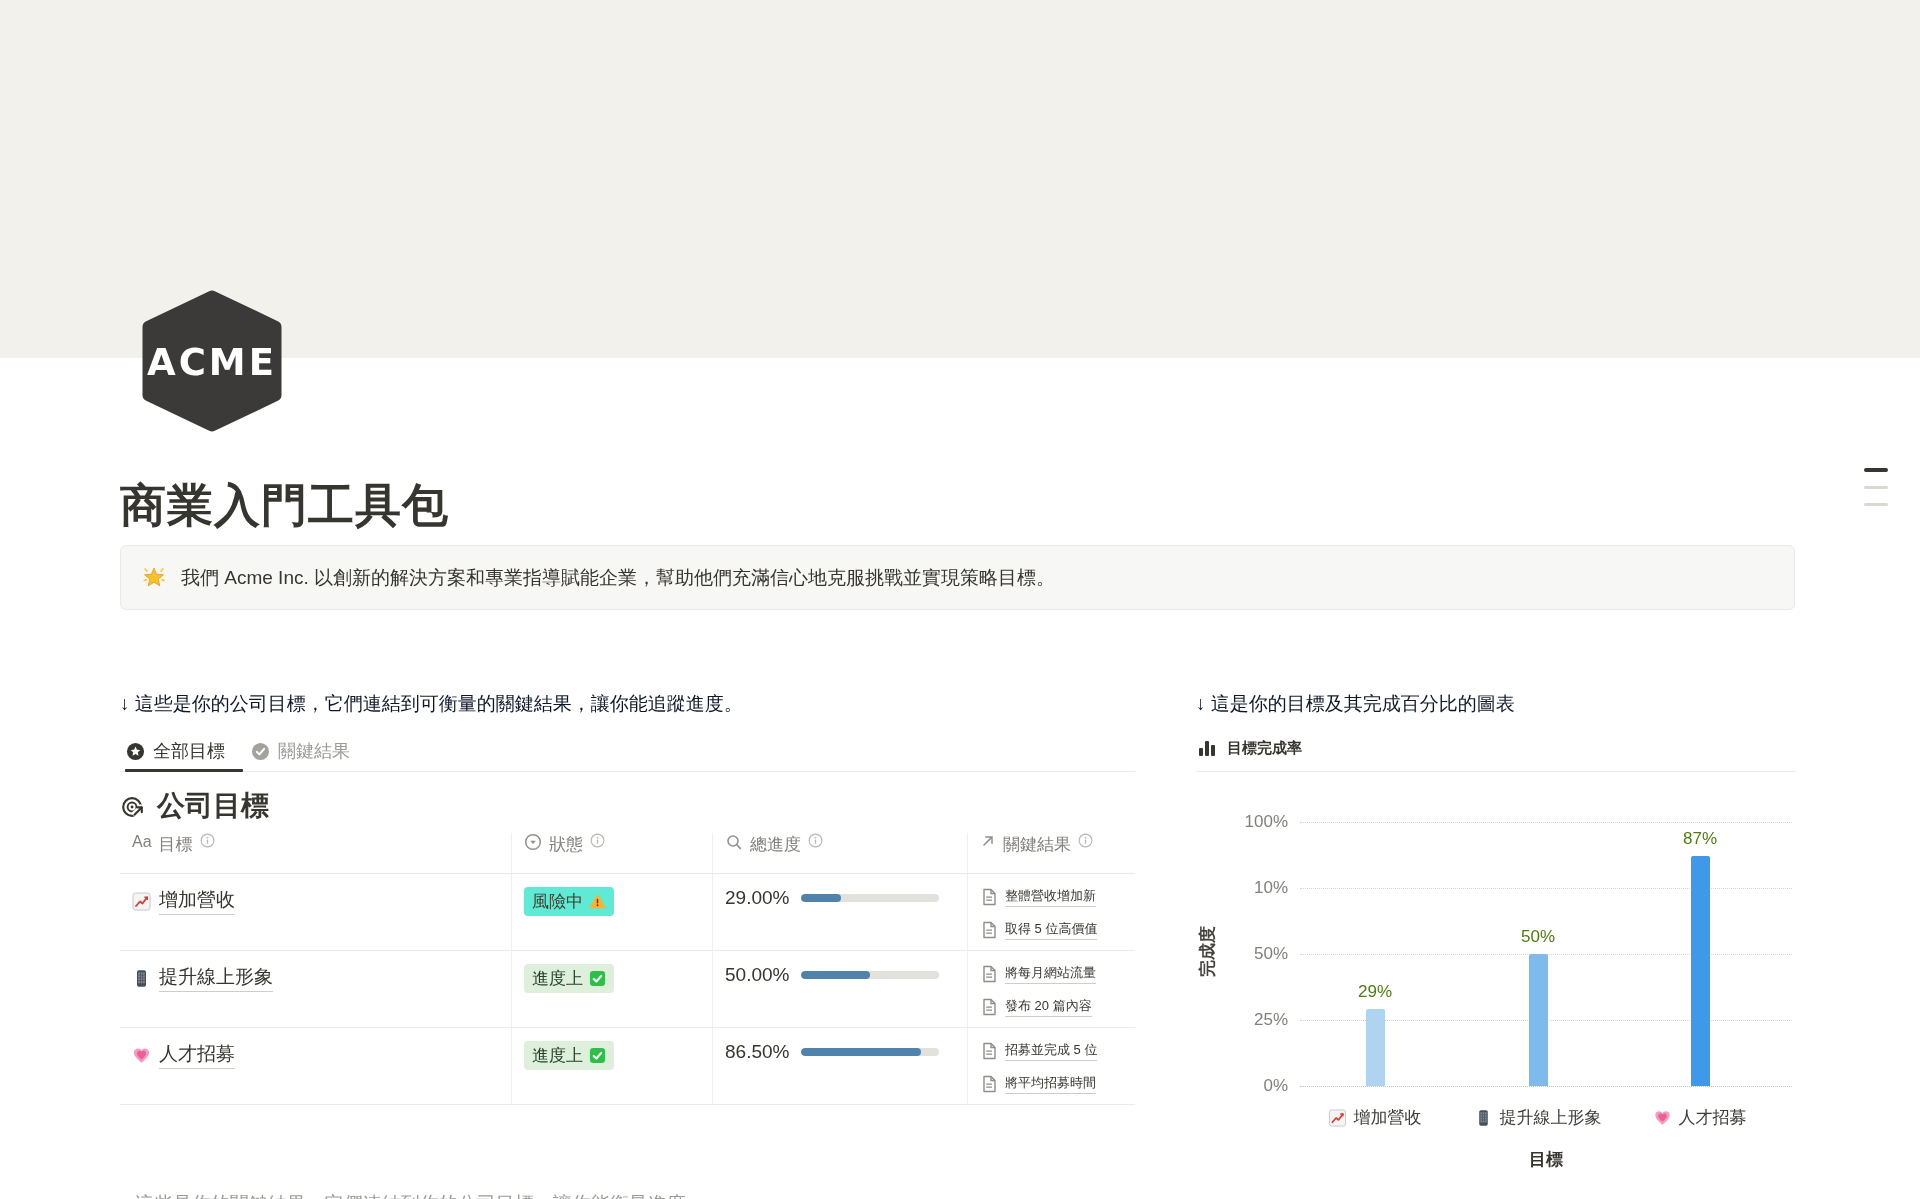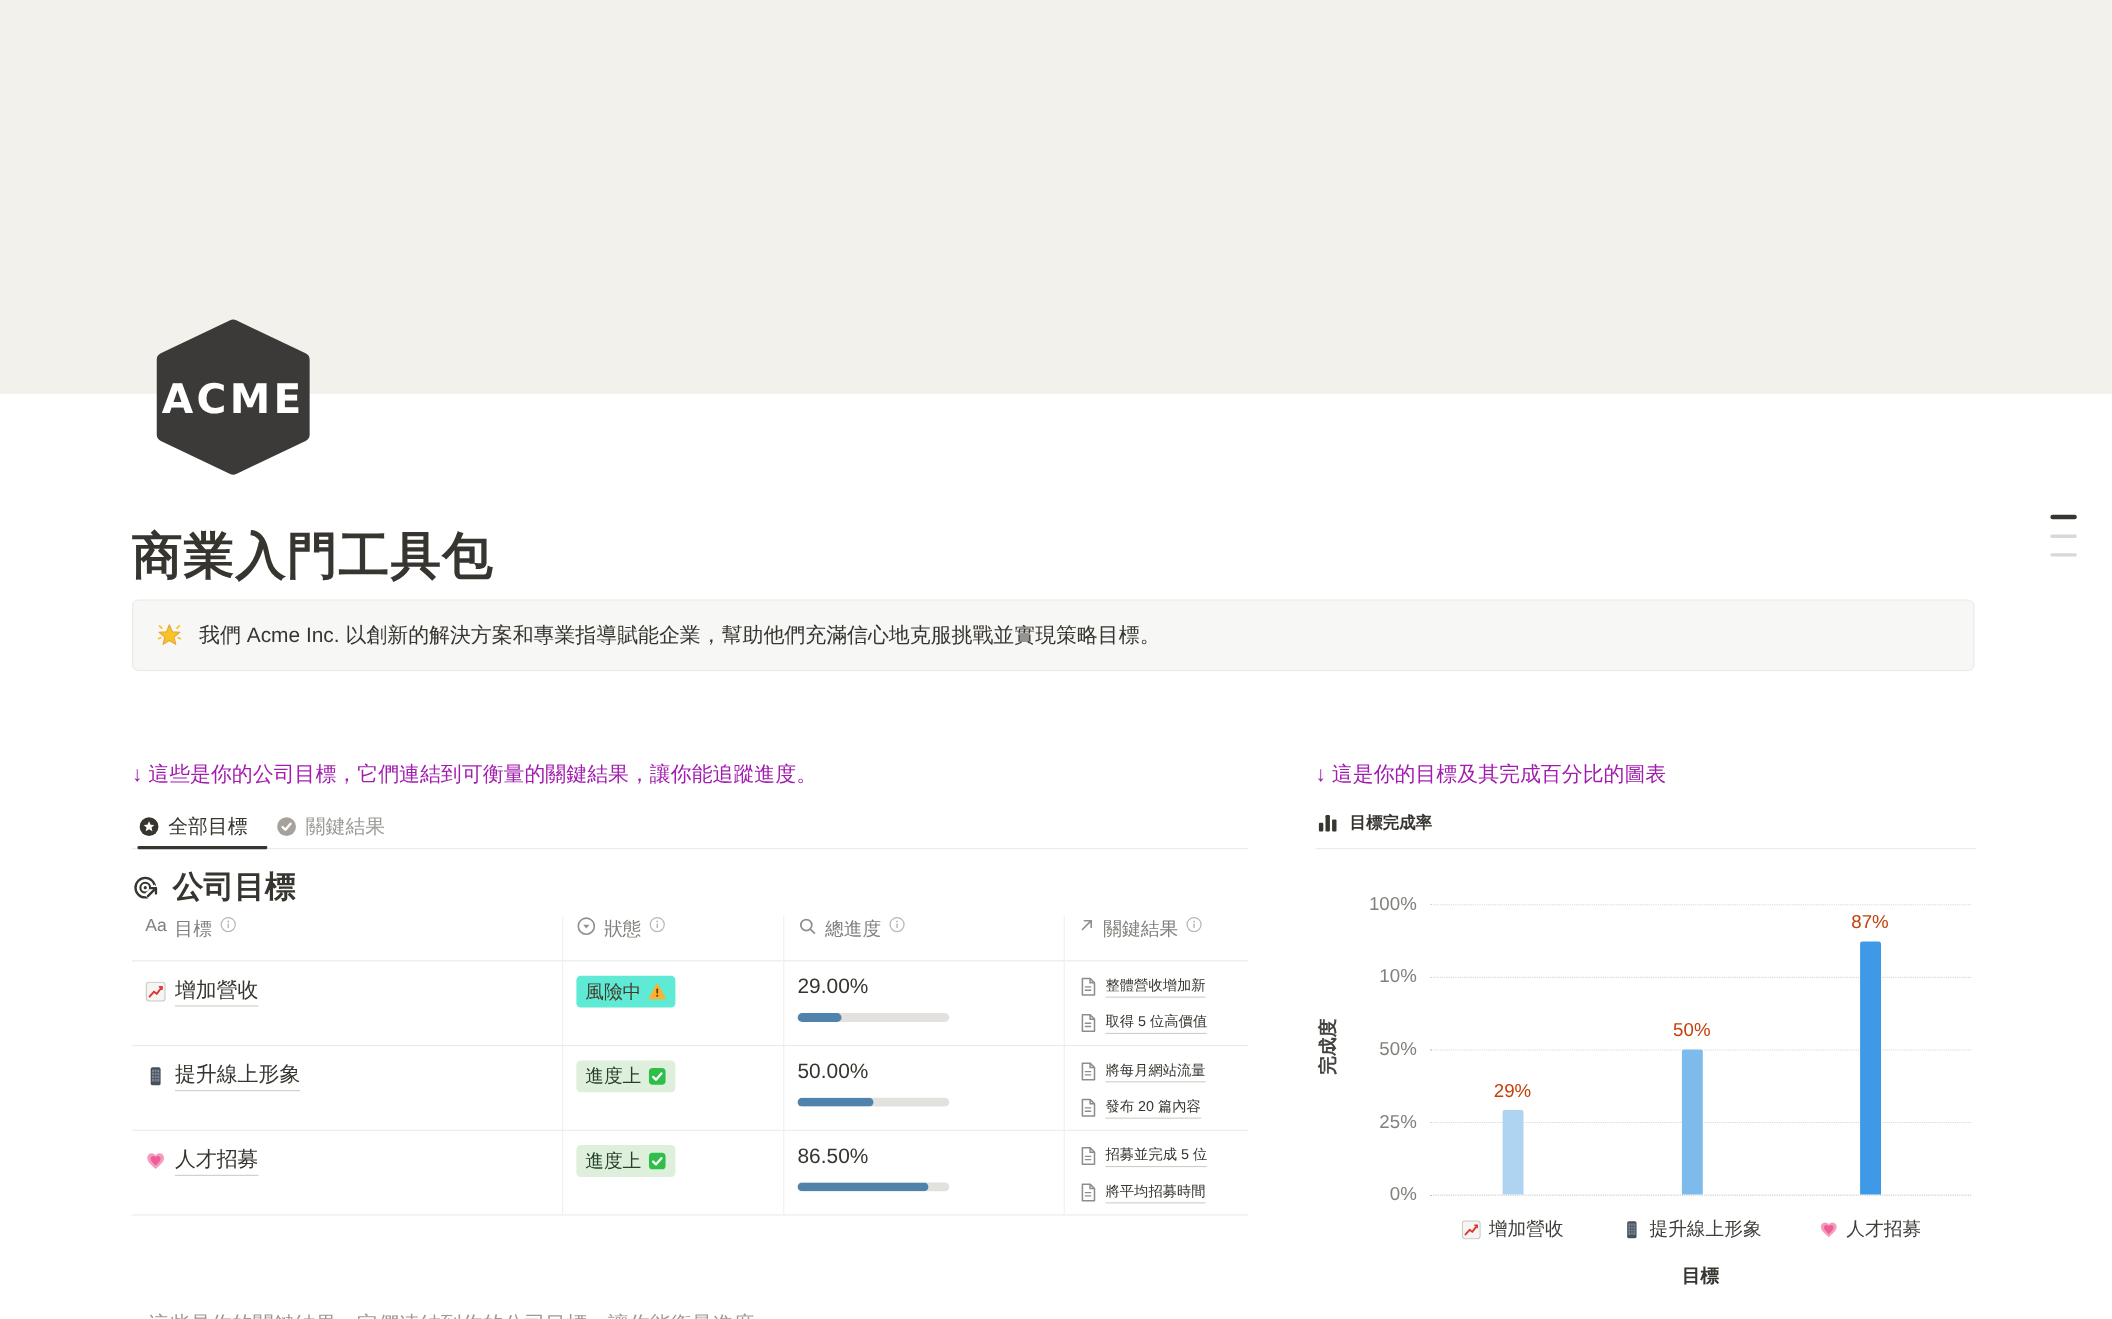--- a/index.html
+++ b/index.html
@@ -7,21 +7,21 @@
     font-family:"Liberation Sans","DejaVu Sans",sans-serif;color:#37352F;}
   
   .cover{position:absolute;left:0;top:0;width:1920px;height:358px;background:#F2F1EB;}
   .logo{position:absolute;left:140px;top:290px;width:144px;height:142px;}
   
   .page-title{position:absolute;left:120px;top:444px;font-size:46px;font-weight:700;letter-spacing:1px;}
   
   .callout{position:absolute;left:120px;top:545px;width:1675px;height:65px;background:#F7F7F5;
     border:1px solid #E9E9E7;border-radius:6px;display:flex;align-items:center;gap:14px;padding:0 20px;box-sizing:border-box;}
   .callout-text{font-size:19px;color:#37352F;}
-  .instruction{position:absolute;font-size:19px;color:#a21caf;}
+  .instruction{position:absolute;font-size:19px;color:#0f172a;}
   
   .tabs{position:absolute;left:120px;top:731px;width:1015px;height:41px;border-bottom:1px solid #E9E9E7;display:flex;gap:26px;box-sizing:border-box;padding-left:6px;}
   .tab{display:flex;align-items:center;gap:8px;font-size:18px;height:100%;}
   .tab.active{color:#37352F;font-weight:500;}
   .tab.inactive{color:#9B9A97;}
   .tab-underline{position:absolute;left:5px;bottom:-1px;width:118px;height:3px;background:#37352F;border-radius:1px;}
   
   .section-heading{position:absolute;left:120px;top:787px;display:flex;align-items:center;gap:10px;text-align:center;}
   .section-heading .txt{font-size:28px;font-weight:700;}
   
@@ -30,39 +30,39 @@
   .t-header .hcell{display:flex;align-items:flex-start;gap:7px;font-size:17px;color:#82807C;padding-left:12px;overflow:hidden;}
   .hcell+.hcell{border-left:1px solid #F0EFED;}
   .t-row{display:grid;grid-template-columns:391px 201px 255px 168px;height:77px;border-bottom:1px solid #EBEAE8;box-sizing:border-box;}
   .t-cell{padding:13px 0 0 12px;overflow:hidden;}
   .t-cell+.t-cell{border-left:1px solid #F0EFED;}
   .goal-link{display:flex;align-items:center;gap:8px;font-size:19px;white-space:nowrap;}
   .goal-link .lnk{border-bottom:1.5px solid #CFCDC9;padding-bottom:1px;}
   .badge{display:inline-flex;align-items:center;gap:6px;font-size:17px;border-radius:4px;padding:3px 8px;white-space:nowrap;}
   .badge-warn{background:#5eead4;color:#46392A;}
   .badge-ok{background:#DEF0DB;color:#27402B;}
-  .progress-wrap{display:flex;gap:12px;flex-direction:column;}
+  .progress-wrap{display:flex;align-items:center;gap:12px;}
   .progress-num{font-size:19px;color:#37352F;white-space:nowrap;}
   .progress-track{width:138px;height:8px;border-radius:4px;background:#E2E1DE;overflow:hidden;}
   .progress-fill{height:8px;border-radius:4px;background:#4F83AB;}
   .kr-list{display:flex;flex-direction:column;gap:13px;}
   .kr-item{display:flex;align-items:center;gap:7px;font-size:13px;white-space:nowrap;}
   .kr-item .lnk{border-bottom:1.5px solid #CFCDC9;padding-bottom:1px;white-space:nowrap;}
   
   .chart-header{position:absolute;left:1196px;top:737px;display:flex;align-items:center;gap:9px;font-size:15px;font-weight:700;}
   .right-divider{position:absolute;left:1196px;top:771px;width:600px;height:1px;background:#E9E9E7;}
   .chart{position:absolute;left:1196px;top:730px;width:604px;height:470px;}
   .plot{position:absolute;left:104px;top:92px;width:492px;height:264px;}
   .gridline{position:absolute;left:0;width:492px;height:0;border-top:1px dotted #D8D6D2;}
   .gridline.baseline{border-top:1px dotted #C6C4C0;}
   .ytick{position:absolute;width:80px;text-align:right;font-size:17px;color:#82807C;}
   .ylabel{position:absolute;left:-14px;top:210px;font-size:17px;font-weight:700;color:#45433F;transform:rotate(-90deg);transform-origin:center;}
   .barwrap{position:absolute;bottom:0;width:90px;display:flex;flex-direction:column;align-items:center;}
   .bar{width:19px;border-radius:2px 2px 0 0;}
-  .bar-value{font-size:17px;color:#c2410c;margin-bottom:7px;}
+  .bar-value{font-size:17px;color:#4d7c0f;margin-bottom:7px;}
   .catlabel{position:absolute;top:376px;display:flex;align-items:center;gap:7px;font-size:17px;color:#3F3D39;transform:translateX(-50%);white-space:nowrap;}
   .xlabel{position:absolute;left:350px;top:418px;transform:translateX(-50%);font-size:17px;font-weight:700;color:#37352F;}
   
   .toc{position:absolute;left:1864px;top:468px;display:flex;flex-direction:column;gap:14px;}
   .toc-line{width:24px;border-radius:2px;}
   .toc-line.l1{height:4px;background:#37352F;}
   .toc-line.l2,.toc-line.l3{height:3px;background:#DAD8D3;}
   
   .bottom-clip{position:absolute;left:120px;top:1191px;width:1100px;height:8px;overflow:hidden;font-size:19px;color:#9B9A97;}
   svg{display:block;flex:none;}

